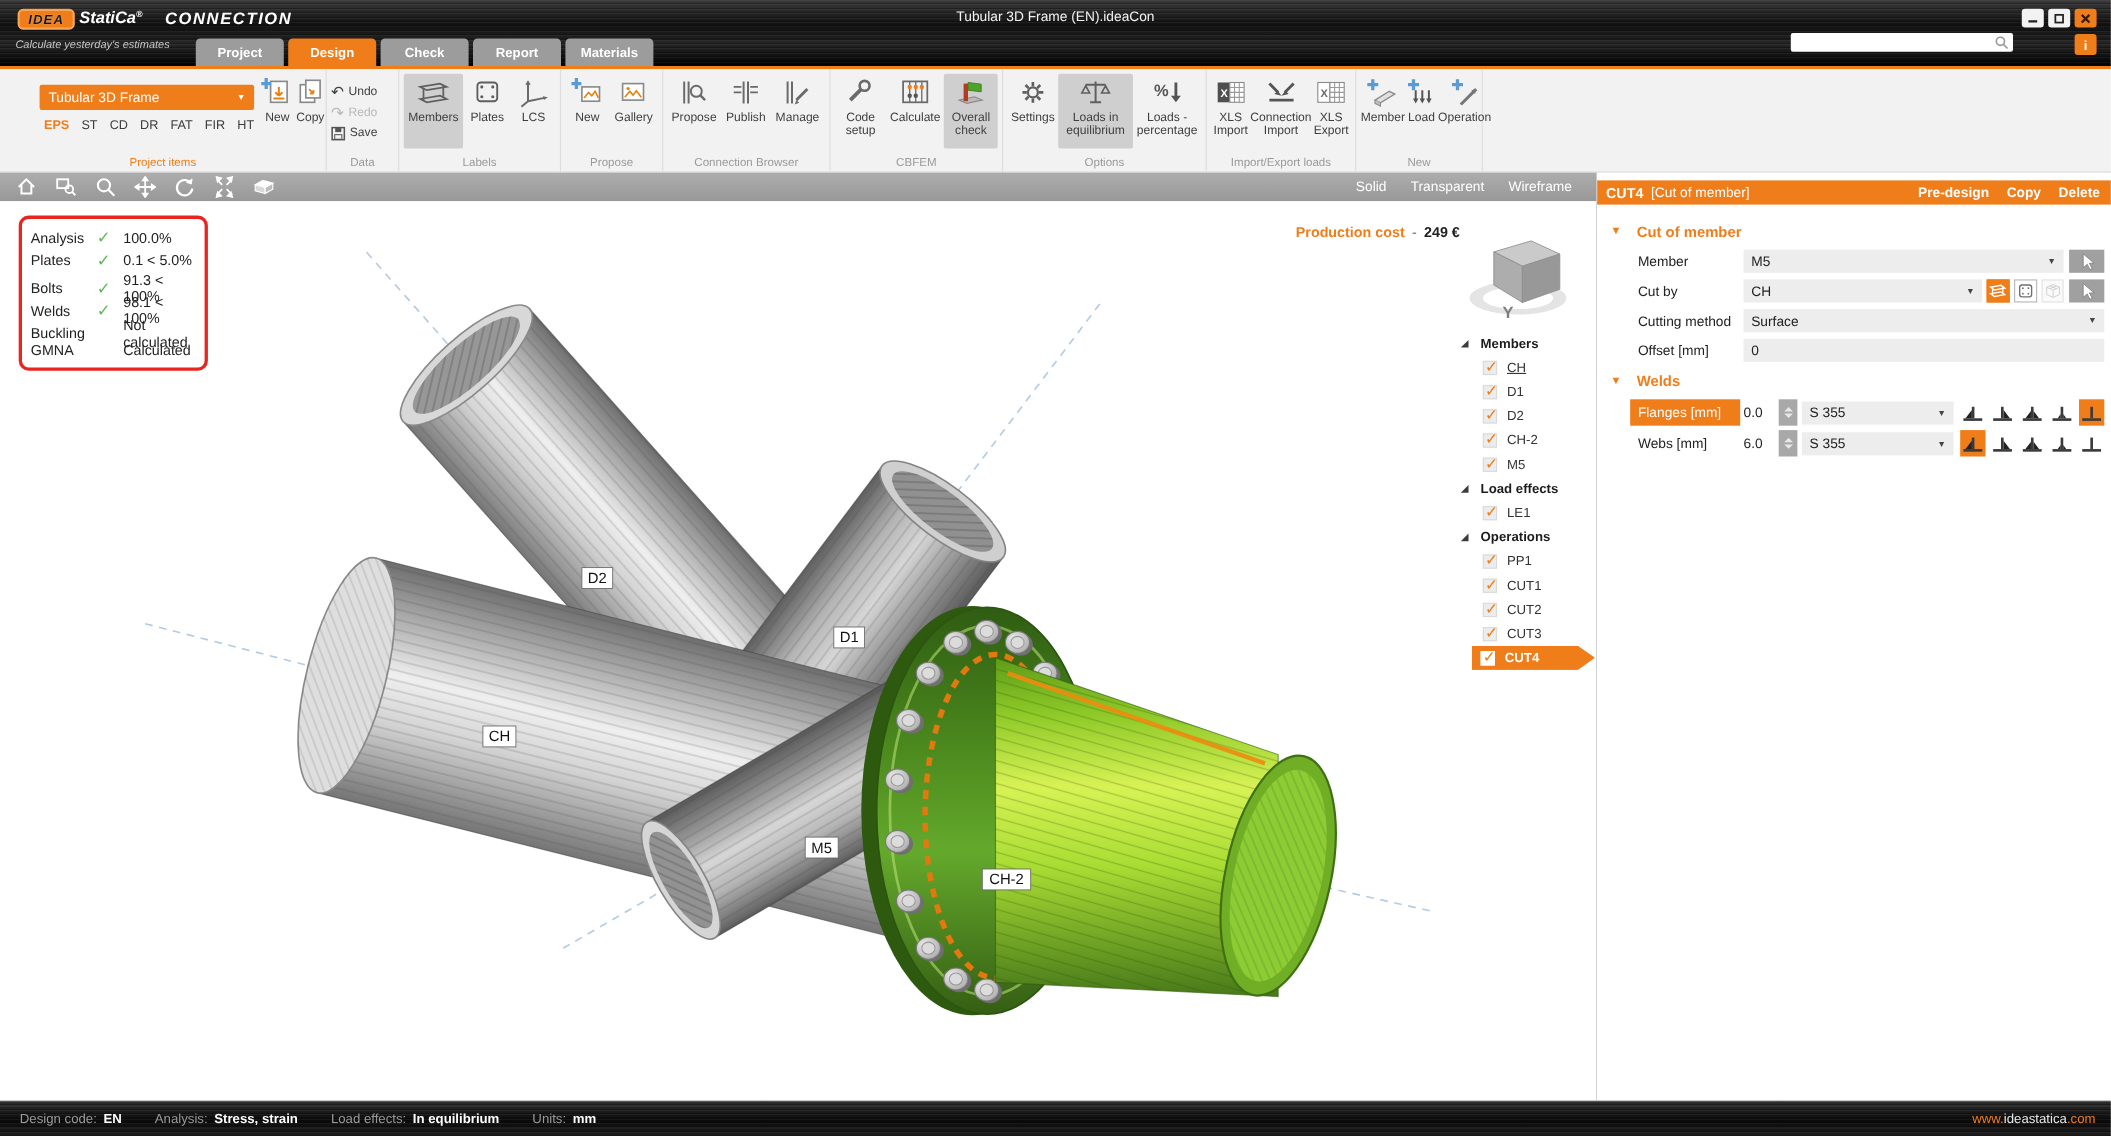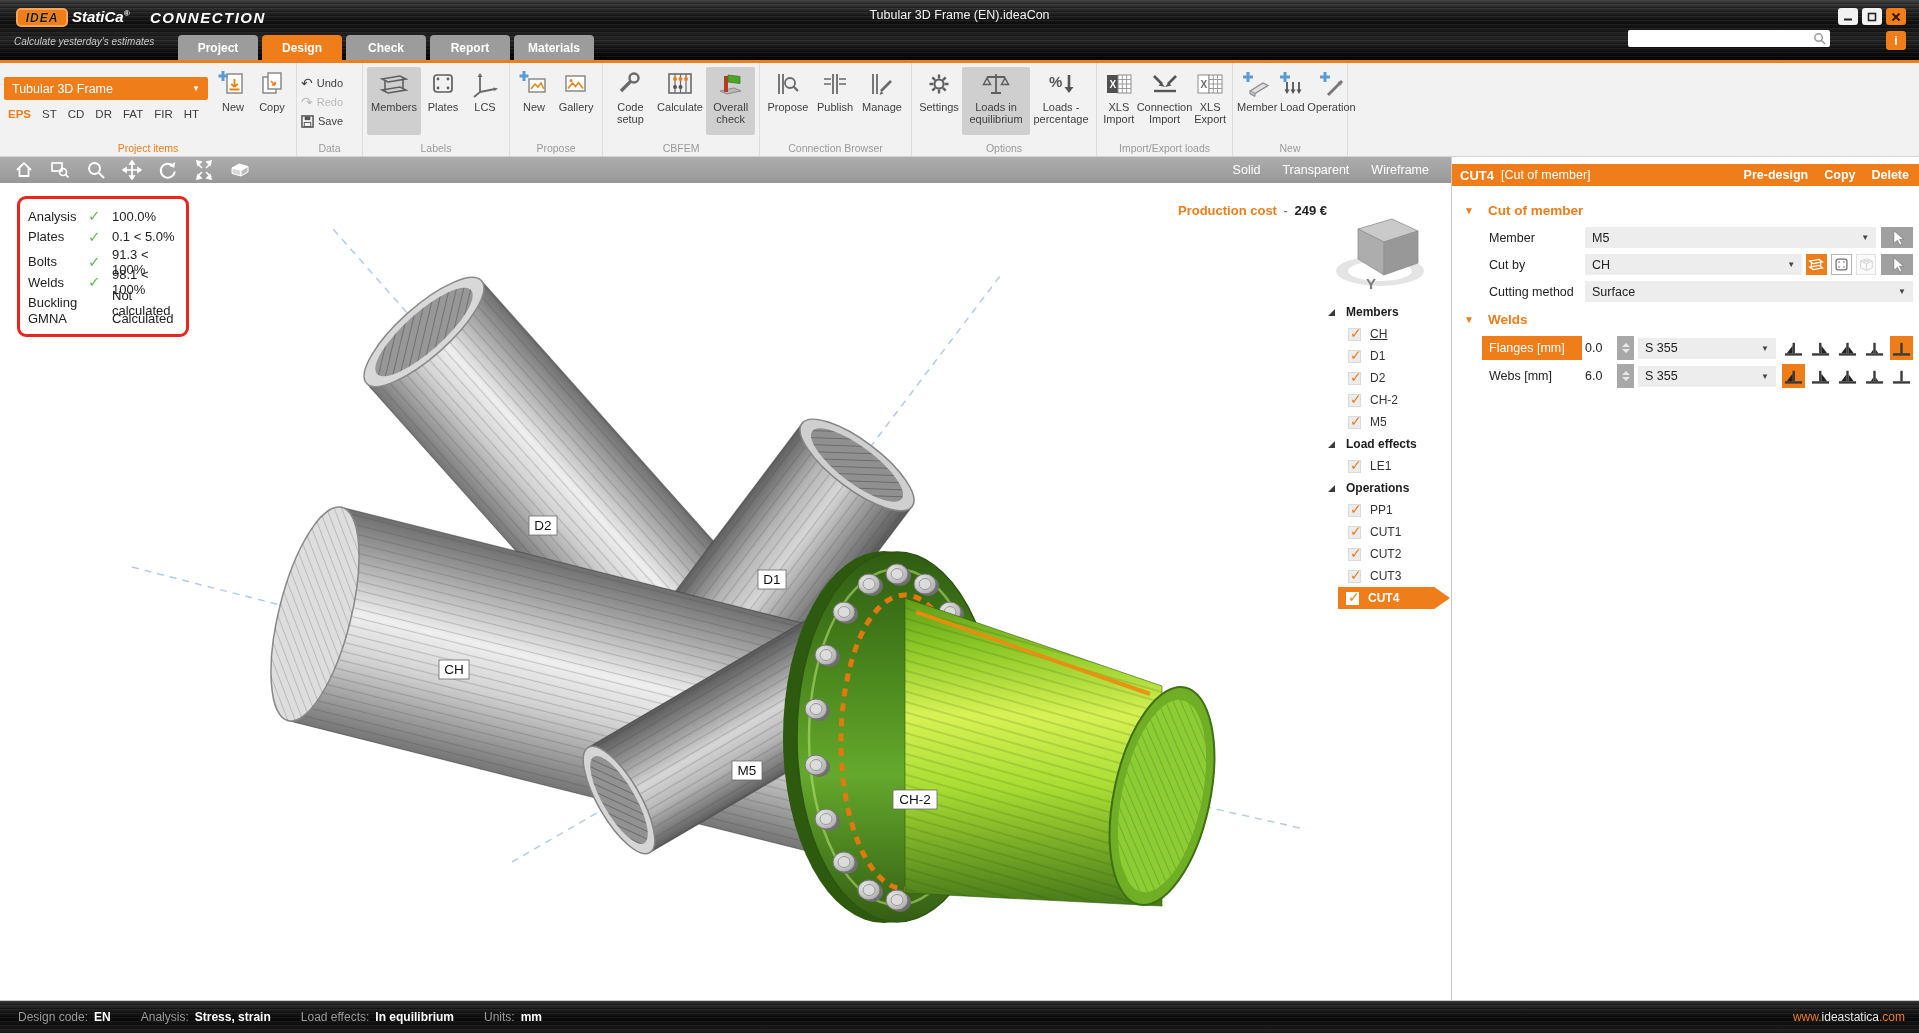--- a/index.html
+++ b/index.html
@@ -39,21 +39,21 @@
   
   .ribbon { width:100%; height:94px; background:#f2f2f2; border-bottom:1px solid #d5d5d5; display:flex; }
   .rgroup { display:flex; flex-direction:column; border-right:1px solid #dcdcdc; padding:4px 4px 1px 4px; }
   .rgroup-label { margin-top:auto; text-align:center; font-size:10.5px; color:#9a9a9a; padding:2px 0 1px 0; white-space:nowrap; }
   .rgroup-label.orange { color:#ef7d1a; }
   .rbuttons { display:flex; align-items:flex-start; }
   .rbtn { display:flex; flex-direction:column; align-items:center; padding-top:3px; border-radius:2px; min-height:68px; }
   .rbtn .ric { width:30px; height:28px; }
   .rbtn .rlabel { font-size:11px; line-height:12px; color:#3f3f3f; text-align:center; margin-top:3px; white-space:pre-line; }
   .rbtn.pressed { background:#cfcfcf; }
-  .proj-col { display:flex; flex-direction:column; width:204px; margin-right:6px; }
+  .proj-col { display:flex; flex-direction:column; width:204px; margin-right:6px;margin-left:32px; }
   .proj-select { height:23px; margin-top:10px; background:#ef7d1a; color:#fff; font-size:12.5px;
     display:flex; align-items:center; padding:0 8px; border-radius:2px; }
   .proj-select .caret { margin-left:auto; font-size:8px; }
   .codes-row { display:flex; gap:11px; margin-top:8px; padding-left:4px; font-size:11.5px; color:#3c3c3c; }
   .code { cursor:default; }
   .code.active { color:#ef7d1a; font-weight:bold; }
   .small-stack { display:flex; flex-direction:column; gap:3px; padding-top:8px; }
   .sbtn { display:flex; align-items:center; gap:4px; font-size:11px; color:#3f3f3f; height:16px; }
   .sbtn.disabled { color:#b9b9b9; }
   .sbtn .g { font-size:14px; line-height:12px; }
@@ -293,20 +293,49 @@
           <rect x="5" y="6" width="19" height="15" fill="#fff" stroke="#8a8a8a" stroke-width="1.5"></rect>
           <circle cx="10" cy="10.5" r="1.5" fill="#e8820e"></circle>
           <path d="M7 18.5 l4.5-5.5 3 3.5 3-4 4.5 6" fill="none" stroke="#e8820e" stroke-width="1.5"></path>
         </svg>
         <div class="rlabel">Gallery</div>
       </div>
     </div>
     <div class="rgroup-label">Propose</div>
   </div>
 
+  <div class="rgroup" style="width:152px;">
+    <div class="rbuttons">
+      <div class="rbtn" style="width:48px;">
+        <svg class="ric" viewBox="0 0 30 28">
+          <path d="M6 4 V24 M10 4 V24" stroke="#6a6a6a" stroke-width="1.8"></path>
+          <circle cx="17" cy="13" r="5" fill="none" stroke="#6a6a6a" stroke-width="1.8"></circle>
+          <path d="M20.5 16.5 L25 21" stroke="#6a6a6a" stroke-width="2.2"></path>
+        </svg>
+        <div class="rlabel">Propose</div>
+      </div>
+      <div class="rbtn" style="width:46px;">
+        <svg class="ric" viewBox="0 0 30 28">
+          <path d="M13 4 V24 M17 4 V24" stroke="#6a6a6a" stroke-width="1.8"></path>
+          <path d="M4 9 H11 M4 14 H11 M19 9 H26 M19 14 H26" stroke="#6a6a6a" stroke-width="1.6"></path>
+        </svg>
+        <div class="rlabel">Publish</div>
+      </div>
+      <div class="rbtn" style="width:48px;">
+        <svg class="ric" viewBox="0 0 30 28">
+          <path d="M6 4 V24 M10 4 V24" stroke="#6a6a6a" stroke-width="1.8"></path>
+          <path d="M14 21 L24 11" stroke="#6a6a6a" stroke-width="2.6"></path>
+          <path d="M14 21 l-1.5 4 4-1.5 Z" fill="#6a6a6a"></path>
+        </svg>
+        <div class="rlabel">Manage</div>
+      </div>
+    </div>
+    <div class="rgroup-label">Connection Browser</div>
+  </div>
+
   <div class="rgroup" style="width:157px;">
     <div class="rbuttons">
       <div class="rbtn" style="width:48px;">
         <svg class="ric" viewBox="0 0 30 28">
           <circle cx="19" cy="8" r="4.5" fill="none" stroke="#6a6a6a" stroke-width="2.4"></circle>
           <path d="M15.5 11.5 L6 21" stroke="#6a6a6a" stroke-width="3.4"></path>
         </svg>
         <div class="rlabel">Code
 setup</div>
       </div>
@@ -326,49 +355,20 @@
         <svg class="ric" viewBox="0 0 30 28">
           <path d="M4 21 L18 18 L25 21 L11 24 Z" fill="#b9b9b9" stroke="#8a8a8a" stroke-width="1"></path>
           <rect x="8" y="6" width="4" height="16" fill="#b23b22"></rect>
           <path d="M12 5 L24 6.5 V13.5 L12 12 Z" fill="#4ea32a" stroke="#3c7d1c" stroke-width="0.8"></path>
         </svg>
         <div class="rlabel">Overall
 check</div>
       </div>
     </div>
     <div class="rgroup-label">CBFEM</div>
-  </div>
-
-  <div class="rgroup" style="width:152px;">
-    <div class="rbuttons">
-      <div class="rbtn" style="width:48px;">
-        <svg class="ric" viewBox="0 0 30 28">
-          <path d="M6 4 V24 M10 4 V24" stroke="#6a6a6a" stroke-width="1.8"></path>
-          <circle cx="17" cy="13" r="5" fill="none" stroke="#6a6a6a" stroke-width="1.8"></circle>
-          <path d="M20.5 16.5 L25 21" stroke="#6a6a6a" stroke-width="2.2"></path>
-        </svg>
-        <div class="rlabel">Propose</div>
-      </div>
-      <div class="rbtn" style="width:46px;">
-        <svg class="ric" viewBox="0 0 30 28">
-          <path d="M13 4 V24 M17 4 V24" stroke="#6a6a6a" stroke-width="1.8"></path>
-          <path d="M4 9 H11 M4 14 H11 M19 9 H26 M19 14 H26" stroke="#6a6a6a" stroke-width="1.6"></path>
-        </svg>
-        <div class="rlabel">Publish</div>
-      </div>
-      <div class="rbtn" style="width:48px;">
-        <svg class="ric" viewBox="0 0 30 28">
-          <path d="M6 4 V24 M10 4 V24" stroke="#6a6a6a" stroke-width="1.8"></path>
-          <path d="M14 21 L24 11" stroke="#6a6a6a" stroke-width="2.6"></path>
-          <path d="M14 21 l-1.5 4 4-1.5 Z" fill="#6a6a6a"></path>
-        </svg>
-        <div class="rlabel">Manage</div>
-      </div>
-    </div>
-    <div class="rgroup-label">Connection Browser</div>
   </div>
 
   <div class="rgroup" style="width:185px;">
     <div class="rbuttons">
       <div class="rbtn" style="width:46px;">
         <svg class="ric" viewBox="0 0 30 28">
           <circle cx="15" cy="14" r="4.5" fill="none" stroke="#5f5f5f" stroke-width="2"></circle>
           <path d="M15 4.5 v4 M15 19.5 v4 M5.5 14 h4 M20.5 14 h4 M8.3 7.3 l2.8 2.8 M18.9 17.9 l2.8 2.8 M21.7 7.3 l-2.8 2.8 M11.1 17.9 l-2.8 2.8" stroke="#5f5f5f" stroke-width="2.4"></path>
         </svg>
         <div class="rlabel">Settings</div>
@@ -880,20 +880,26 @@
       </div>
 
       <div class="prow">
         <span class="plabel">Cutting method</span>
         <div class="pselect" style="width:330px;text-align:center;">
           <span>Surface</span>
             <span class="caret">▼</span>
         </div>
       </div>
 
+      <div class="prow">
+        <span class="plabel">Offset [mm]</span>
+        <div class="pfield" style="width:330px;">
+          <span>0</span>
+        </div>
+      </div>
 
       <div class="psec" style="margin-top:10px;">
         <span class="tri">▼</span>
         <span class="ptitle">Welds</span>
       </div>
 
       <div class="wrow">
         <span class="wlabel activew">Flanges [mm]</span>
         <span class="wval">0.0</span>
         <div class="spinner">

